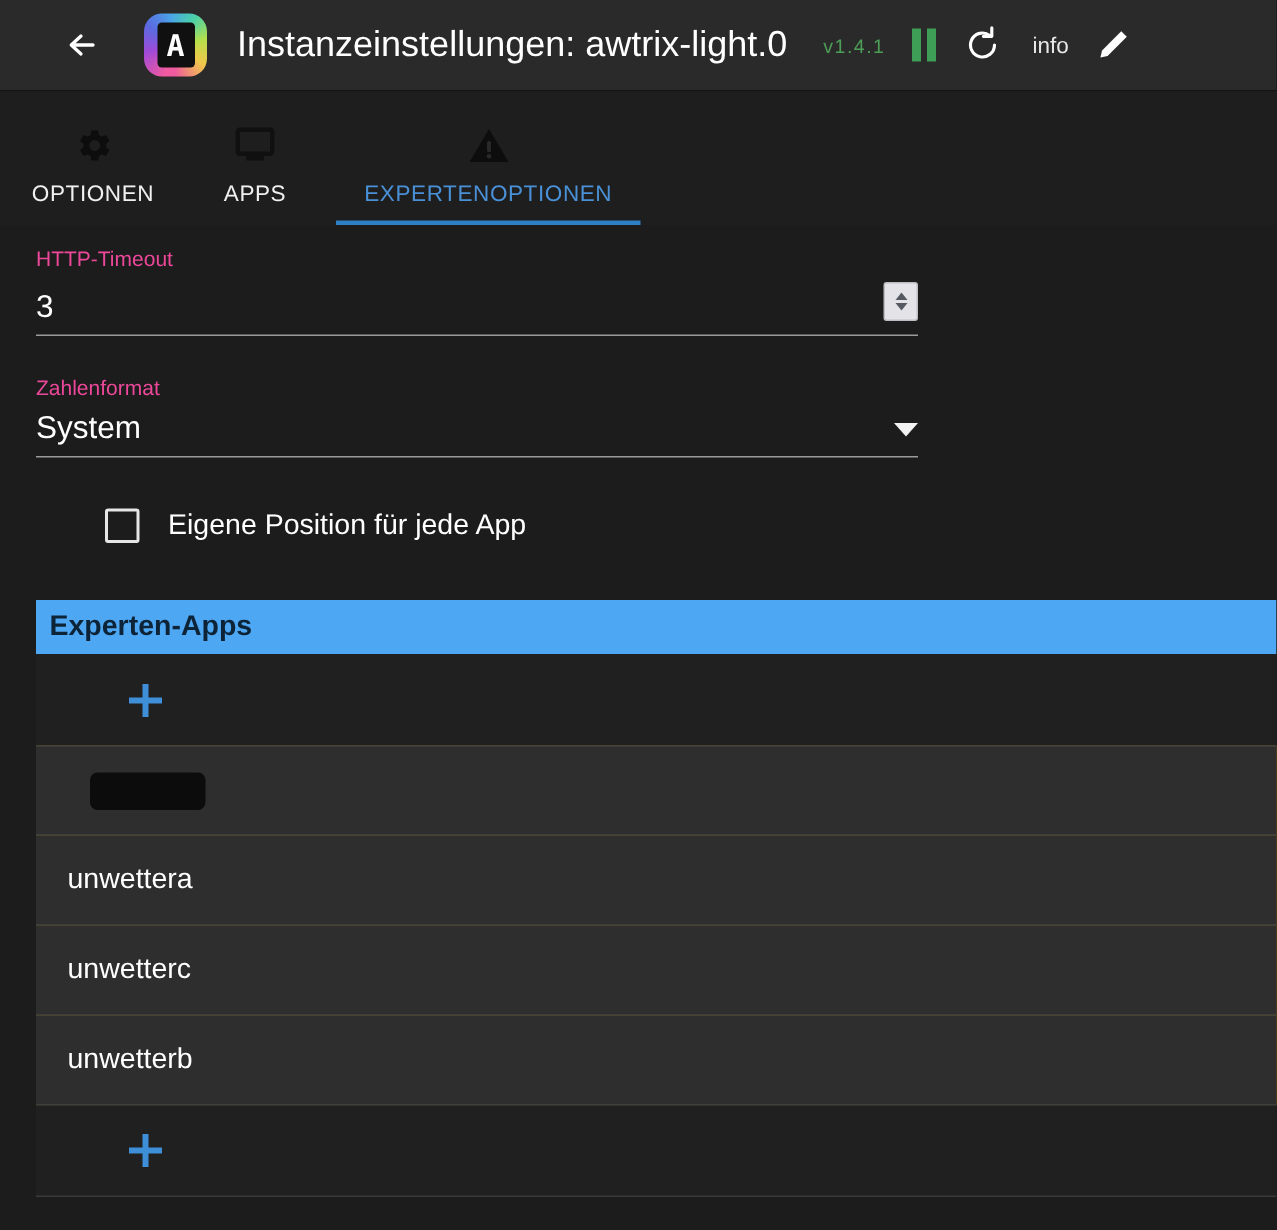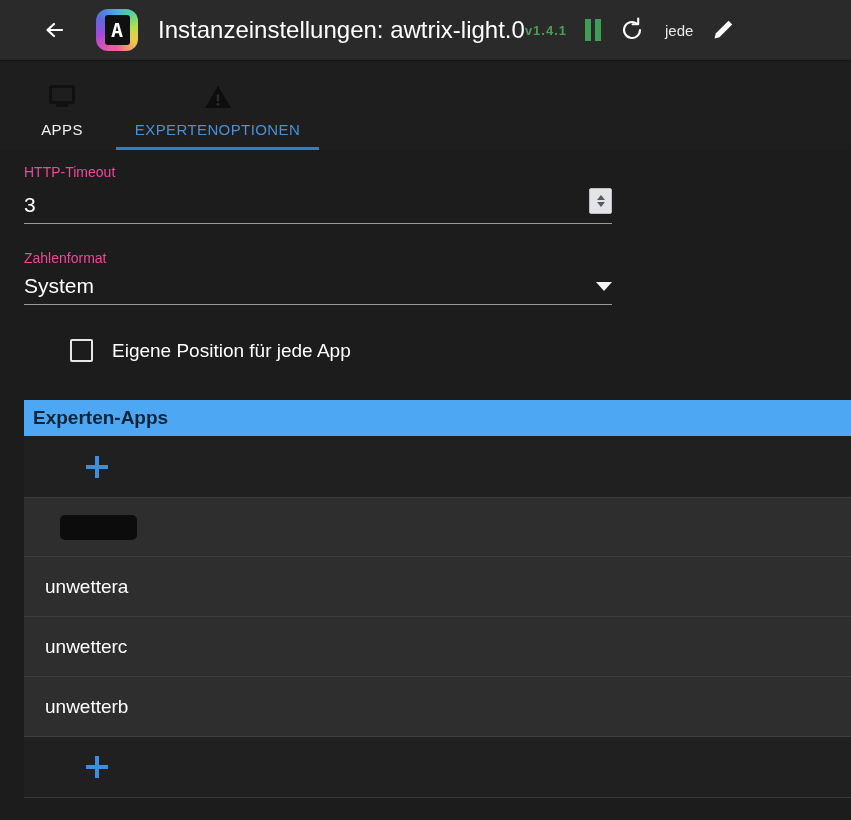--- a/index.html
+++ b/index.html
@@ -61,25 +61,24 @@
   }
 
   .title-text {
     margin-left: 20px;
     color: #ffffff;
     font-size: 24px;
     font-weight: 400;
     white-space: nowrap;
   }
   .version-text {
-    margin-left: 0;
+    margin-left: 24px;
     color: #4c9e57;
     font-size: 13px;
     letter-spacing: 1px;
-    font-weight: bold;
   }
   .hdr-icon {
     margin-left: 18px;
     display: flex;
     align-items: center;
     justify-content: center;
     cursor: pointer;
     flex: 0 0 auto;
   }
   .pause-icon { gap: 4px; display: flex; }
@@ -294,31 +293,40 @@
       <span></span>
   </div>
 
   <div class="hdr-icon">
     <svg width="26" height="26" viewBox="0 0 26 26" aria-hidden="true">
       <path d="M21 13 a8 8 0 1 1 -3.2 -6.4" stroke="#ffffff" stroke-width="2.1" fill="none" stroke-linecap="round"></path>
       <path d="M19.2 1.6 L19.2 7.2 L13.6 7.2" stroke="#ffffff" stroke-width="2.1" fill="none" stroke-linecap="round" stroke-linejoin="round"></path>
     </svg>
   </div>
 
-  <div class="info-text">jede</div>
+  <div class="info-text">info</div>
 
   <div class="hdr-icon">
     <svg width="24" height="24" viewBox="0 0 24 24" aria-hidden="true">
       <path d="M17.5 2.8 L21.2 6.5 L8.4 19.3 L3.6 20.4 L4.7 15.6 Z" fill="#ffffff"></path>
     </svg>
   </div>
 </div>
 
 <div class="tabs">
 
+  <div class="tab">
+    <div class="tab-icon">
+      <svg width="28" height="28" viewBox="0 0 24 24" aria-hidden="true">
+        <path fill="#0d0d0d" d="M19.4 13a7.6 7.6 0 0 0 0-2l2-1.6-2-3.4-2.4 1a7.5 7.5 0 0 0-1.7-1L15 3.4h-4l-.3 2.6a7.5 7.5 0 0 0-1.7 1l-2.4-1-2 3.4L6.6 11a7.6 7.6 0 0 0 0 2l-2 1.6 2 3.4 2.4-1a7.5 7.5 0 0 0 1.7 1l.3 2.6h4l.3-2.6a7.5 7.5 0 0 0 1.7-1l2.4 1 2-3.4z"></path>
+        <circle cx="13" cy="12" r="3.1" fill="#1e1e1e"></circle>
+      </svg>
+    </div>
+    <div class="tab-label">OPTIONEN</div>
+  </div>
 
   <div class="tab">
     <div class="tab-icon">
       <svg width="30" height="28" viewBox="0 0 30 28" aria-hidden="true">
         <rect x="3.5" y="3.5" width="23" height="16" rx="1.6" fill="none" stroke="#101010" stroke-width="3"></rect>
         <rect x="9" y="21" width="12" height="3" fill="#101010"></rect>
       </svg>
     </div>
     <div class="tab-label">APPS</div>
   </div>

